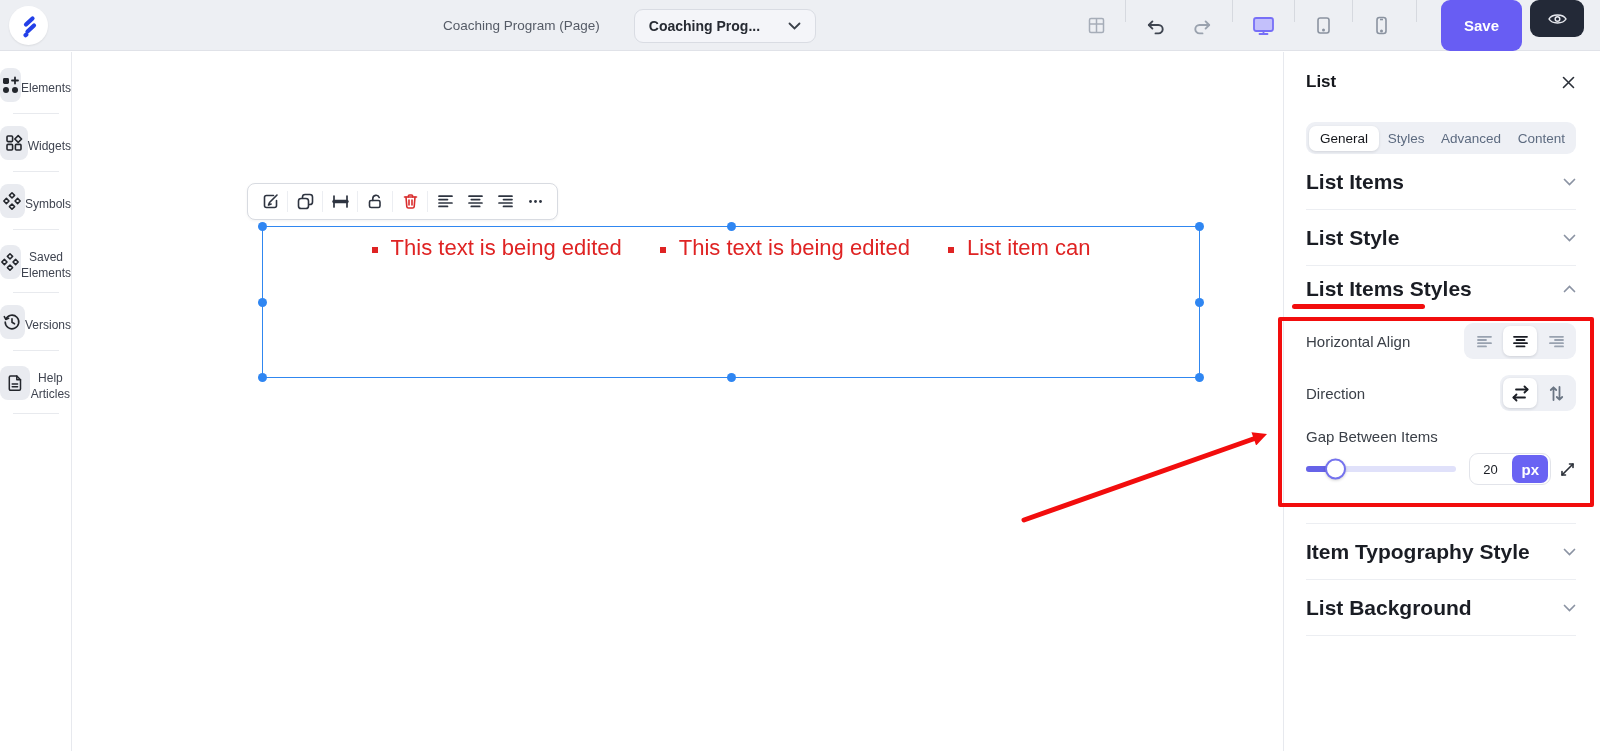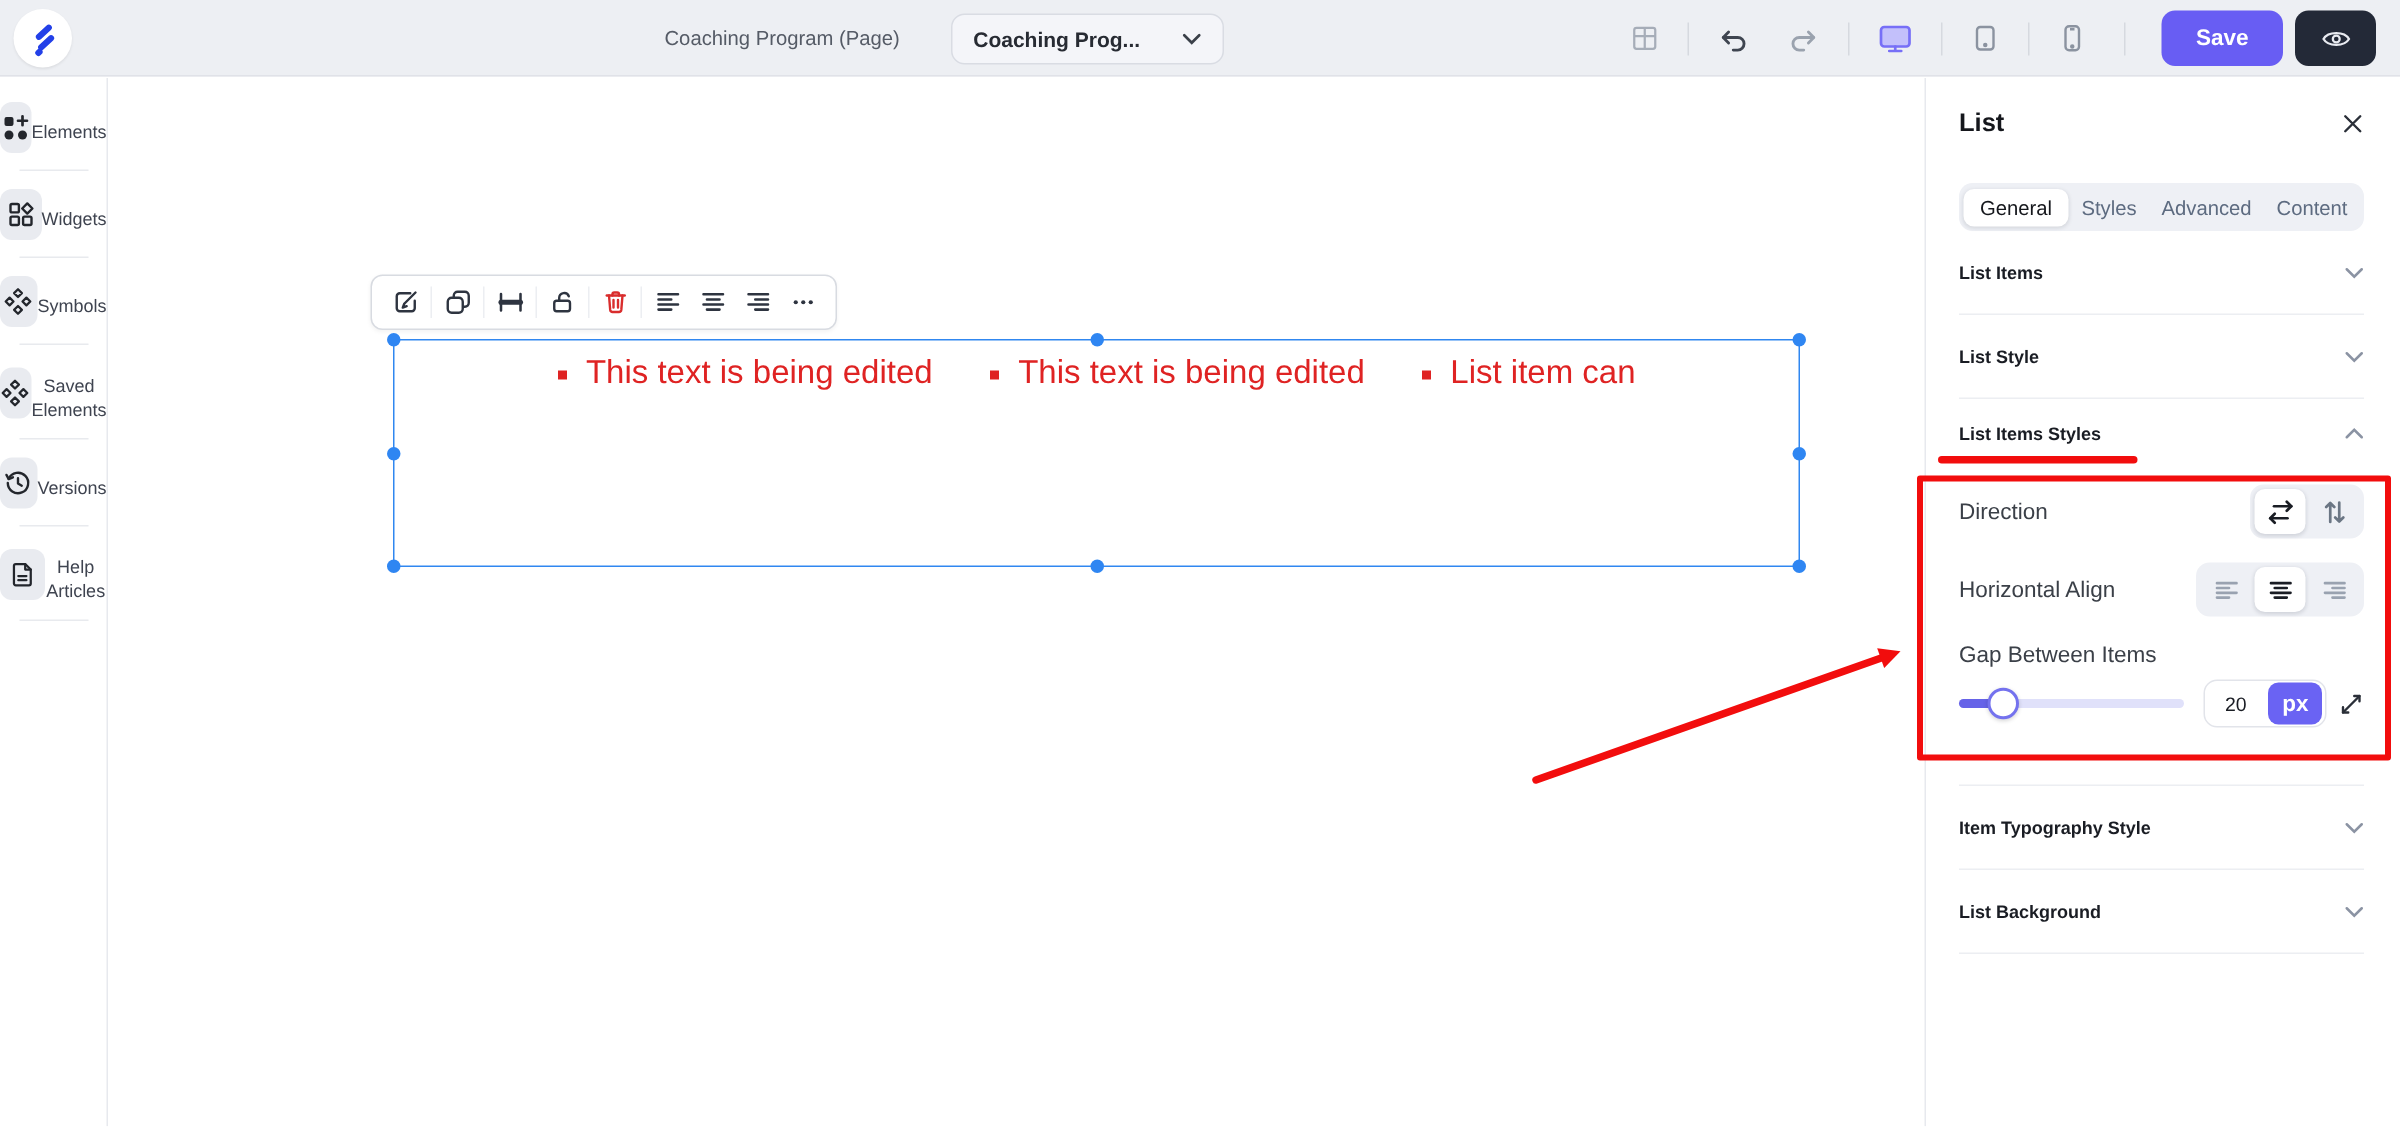--- a/index.html
+++ b/index.html
@@ -9,21 +9,21 @@
   
   .topbar { position:absolute; top:0; left:0; right:0; height:51px; background:#edeff3;
             border-bottom:1px solid #e0e2e8; }
   .logo-wrap { position:absolute; left:9px; top:6px; width:39px; height:39px; border-radius:50%;
                background:#fff; display:flex; align-items:center; justify-content:center;
                box-shadow:0 1px 2px rgba(0,0,0,.08); }
   .topbar-center { position:absolute; left:443px; top:0; height:51px; display:flex; align-items:center; gap:34px; }
   .page-label { font-size:13.5px; color:#555b66; }
   .page-select { display:flex; align-items:center; gap:28px; background:#f4f5f9; border:1px solid #d9dce3;
                  border-radius:9px; padding:8px 14px; font-size:14px; font-weight:bold; color:#272b33; cursor:pointer; }
-  .topbar-right { position:absolute; right:16px; top:0; height:51px; display:flex; align-items:center; }
+  .topbar-right { position:absolute; right:16px; top:0; height:51px; display:flex; }
   .tb-icon-btn { display:flex; align-items:center; justify-content:center; padding:4px 8px; cursor:pointer; }
   .tb-sep { width:1px; height:22px; background:#d6d9df; margin:0 10px; }
   .save-btn { background:#685df3; color:#fff; font-size:15px; font-weight:bold; border:none;
               border-radius:9px; padding:10px 23px; margin-left:14px; cursor:pointer; }
   .preview-btn { background:#232937; border:none; border-radius:9px; width:54px; height:37px; margin-left:8px;
                  display:flex; align-items:center; justify-content:center; cursor:pointer; }
 
   
   .sidebar { position:absolute; top:52px; left:0; bottom:0; width:72px; background:#fff;
              border-right:1px solid #e7e9ee; display:flex; flex-direction:column; align-items:center;
@@ -56,21 +56,21 @@
   .panel-title { font-size:17px; font-weight:bold; color:#15171c; }
   .panel-close { cursor:pointer; display:flex; align-items:center; }
   .tabs { margin-top:28px; height:32px; background:#eef0f5; border-radius:9px; padding:3px;
           display:flex; align-items:center; justify-content:space-between; }
   .tab { font-size:13.5px; color:#5d6b80; padding:5px 8px; cursor:pointer; white-space:nowrap; }
   .tab.active { background:#fff; border-radius:7px; color:#15171c; padding:5px 11px;
                 box-shadow:0 1px 3px rgba(16,24,40,.13); }
   .section { display:flex; justify-content:space-between; align-items:center; height:56px;
              border-bottom:1px solid #eceef2; cursor:pointer; }
   .section.no-border { border-bottom:none; height:46px; }
-  .section-label { font-size:12px; font-weight:bold; color:#1a1d24; }
+  .section-label { font-size:21px; font-weight:bold; color:#1a1d24; }
   .ctl-row { display:flex; justify-content:space-between; align-items:center; height:46px; margin-top:6px; }
   .ctl-label { font-size:15px; color:#3b4048; }
   .seg { background:#eef0f5; border-radius:9px; padding:3px; display:flex; gap:2px; }
   .seg-btn { width:34px; height:30px; display:flex; align-items:center; justify-content:center;
              border-radius:7px; cursor:pointer; }
   .seg-btn.active { background:#fff; box-shadow:0 1px 3px rgba(16,24,40,.14); }
   .gap-label { font-size:15px; color:#3b4048; margin-top:12px; }
   .gap-row { display:flex; align-items:center; margin-top:8px; height:32px; }
   .slider { position:relative; flex:1; height:6px; background:#e0e1fa; border-radius:3px; margin-right:13px; cursor:pointer; }
   .slider-fill { position:absolute; left:0; top:0; width:20%; height:100%; background:#6663e8; border-radius:3px; }
@@ -398,44 +398,20 @@
     <div class="section no-border">
       <span class="section-label">List Items Styles</span>
       <span>
         <svg width="13" height="8" viewBox="0 0 13 8" fill="none" stroke="#8b93a3" stroke-width="1.7" stroke-linecap="round">
             <path d="M1.5 6.5 L6.5 1.5 L11.5 6.5"></path>
           </svg>
       </span>
     </div>
 
     <div>
-      <div class="ctl-row">
-        <span class="ctl-label">Direction</span>
-        <div class="seg">
-          <div class="seg-btn active">
-            <span>
-              <svg width="19" height="19" viewBox="0 0 19 19" fill="none" stroke="#1a1d24" stroke-width="1.8" stroke-linecap="round" stroke-linejoin="round">
-                <path d="M13.5 2.5 L16.5 5.5 L13.5 8.5"></path>
-                  <path d="M16.5 5.5 H5"></path>
-                <path d="M5.5 10.5 L2.5 13.5 L5.5 16.5"></path>
-                  <path d="M2.5 13.5 H14"></path>
-              </svg>
-            </span>
-          </div>
-          <div class="seg-btn">
-            <span>
-              <svg width="19" height="19" viewBox="0 0 19 19" fill="none" stroke="#6b7684" stroke-width="1.8" stroke-linecap="round" stroke-linejoin="round">
-                <path d="M6.5 16 V3.5 M3.8 6 L6.5 3.3 L9.2 6"></path>
-                <path d="M12.5 3 V15.5 M9.8 13 L12.5 15.7 L15.2 13"></path>
-              </svg>
-            </span>
-          </div>
-        </div>
-      </div>
-
       <div class="ctl-row">
         <span class="ctl-label">Horizontal Align</span>
         <div class="seg">
           <div class="seg-btn">
             <span>
               <svg width="19" height="19" viewBox="0 0 19 19" fill="none" stroke="#99a2b0" stroke-width="1.8" stroke-linecap="round">
                 <path d="M3 4.8 H16 M3 8 H11 M3 11.2 H16 M3 14.4 H11"></path>
               </svg>
             </span>
           </div>
@@ -449,20 +425,44 @@
           <div class="seg-btn">
             <span>
               <svg width="19" height="19" viewBox="0 0 19 19" fill="none" stroke="#99a2b0" stroke-width="1.8" stroke-linecap="round">
                 <path d="M3 4.8 H16 M8 8 H16 M3 11.2 H16 M8 14.4 H16"></path>
               </svg>
             </span>
           </div>
         </div>
       </div>
 
+      <div class="ctl-row">
+        <span class="ctl-label">Direction</span>
+        <div class="seg">
+          <div class="seg-btn active">
+            <span>
+              <svg width="19" height="19" viewBox="0 0 19 19" fill="none" stroke="#1a1d24" stroke-width="1.8" stroke-linecap="round" stroke-linejoin="round">
+                <path d="M13.5 2.5 L16.5 5.5 L13.5 8.5"></path>
+                  <path d="M16.5 5.5 H5"></path>
+                <path d="M5.5 10.5 L2.5 13.5 L5.5 16.5"></path>
+                  <path d="M2.5 13.5 H14"></path>
+              </svg>
+            </span>
+          </div>
+          <div class="seg-btn">
+            <span>
+              <svg width="19" height="19" viewBox="0 0 19 19" fill="none" stroke="#6b7684" stroke-width="1.8" stroke-linecap="round" stroke-linejoin="round">
+                <path d="M6.5 16 V3.5 M3.8 6 L6.5 3.3 L9.2 6"></path>
+                <path d="M12.5 3 V15.5 M9.8 13 L12.5 15.7 L15.2 13"></path>
+              </svg>
+            </span>
+          </div>
+        </div>
+      </div>
+
       <div class="gap-label">Gap Between Items</div>
       <div class="gap-row">
         <div class="slider">
           <div class="slider-fill"></div>
           <div class="slider-thumb"></div>
         </div>
         <div class="value-group">
           <input class="value-num" value="20" style="">
           <div class="unit-badge">px</div>
         </div>

